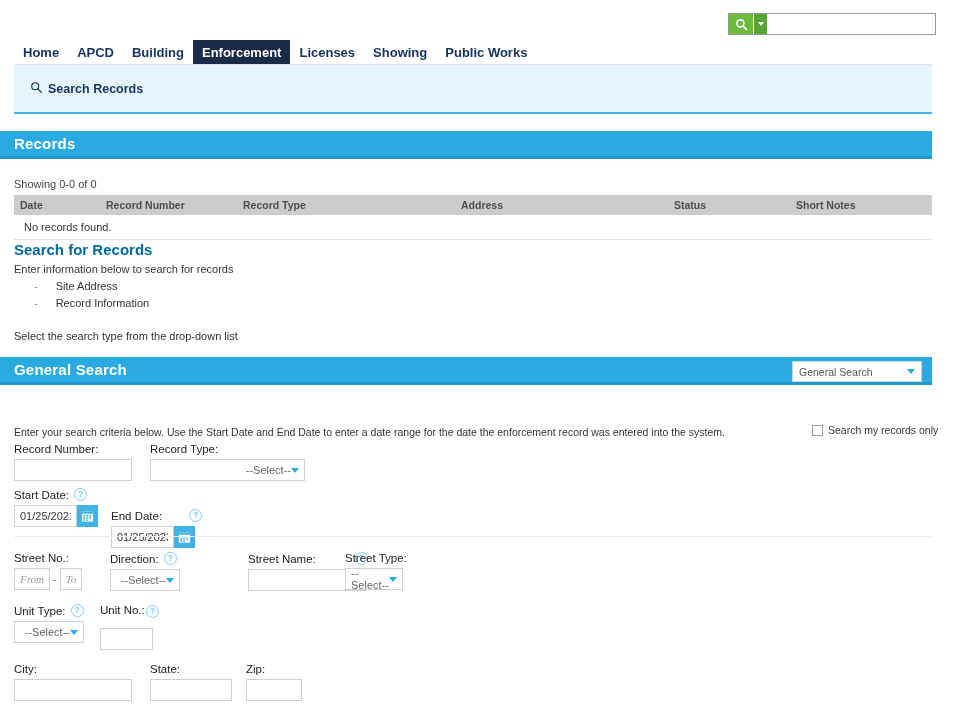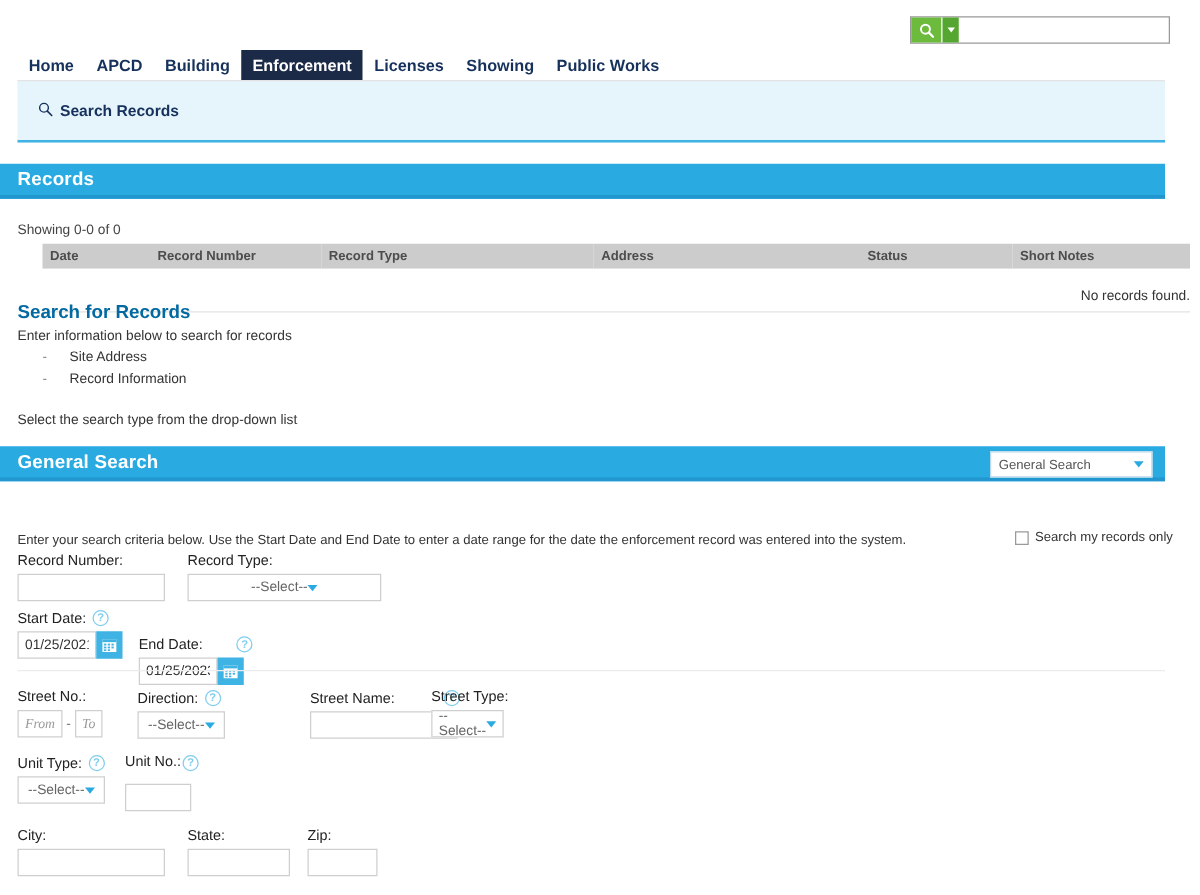--- a/index.html
+++ b/index.html
@@ -116,33 +116,31 @@
 
   
   .showing {
     position:absolute; top:178px; left:14px;
     font-size:11px; color:#444;
   }
   .rec-table {
     position:absolute; top:195px; left:14px;
     width:918px;
     border-collapse:collapse;
-    margin-left:20px;
   }
   .rec-table th {
     background:#cccccc; color:#4d4d4d;
     font-size:10.5px; font-weight:bold;
     text-align:left; padding:4px 0 4px 6px;
     height:19px; border:0;
   }
   .rec-table td {
     background:#ffffff; color:#333;
-    font-size:11px; padding:16px 0 6px 10px;
+    font-size:11px; padding:6px 0 6px 10px;
     border-bottom:1px solid #e2e2e2;
-    text-align:right;
   }
 
   
   .sfr-title {
     position:absolute; top:241px; left:14px;
     font-size:15px; font-weight:bold; color:#0369a1;
   }
   .sfr-sub {
     position:absolute; top:263px; left:14px;
     font-size:11px; color:#333;
@@ -184,21 +182,21 @@
     padding:0 5px; outline:none;
     font-family:"Liberation Sans", sans-serif;
   }
   .txt::placeholder {
     color:#9a9a9a; font-style:italic;
     font-family:"Liberation Serif", serif;
   }
   .drop {
     border:1px solid #cfcfcf; background:#ffffff;
     height:22px; display:flex; align-items:center;
-    justify-content:center; padding:0 5px;
+    justify-content:flex-end; padding:0 5px;
     font-size:11px; color:#666; cursor:pointer;
   }
   .help {
     width:13px; height:13px; border-radius:50%;
     border:1px solid #7fcdee; color:#7fcdee;
     font-size:9px; line-height:11px; text-align:center;
     display:inline-block; cursor:pointer; font-weight:bold;
   }
   .calbtn {
     width:21px; height:22px; background:#3fb3e3;

